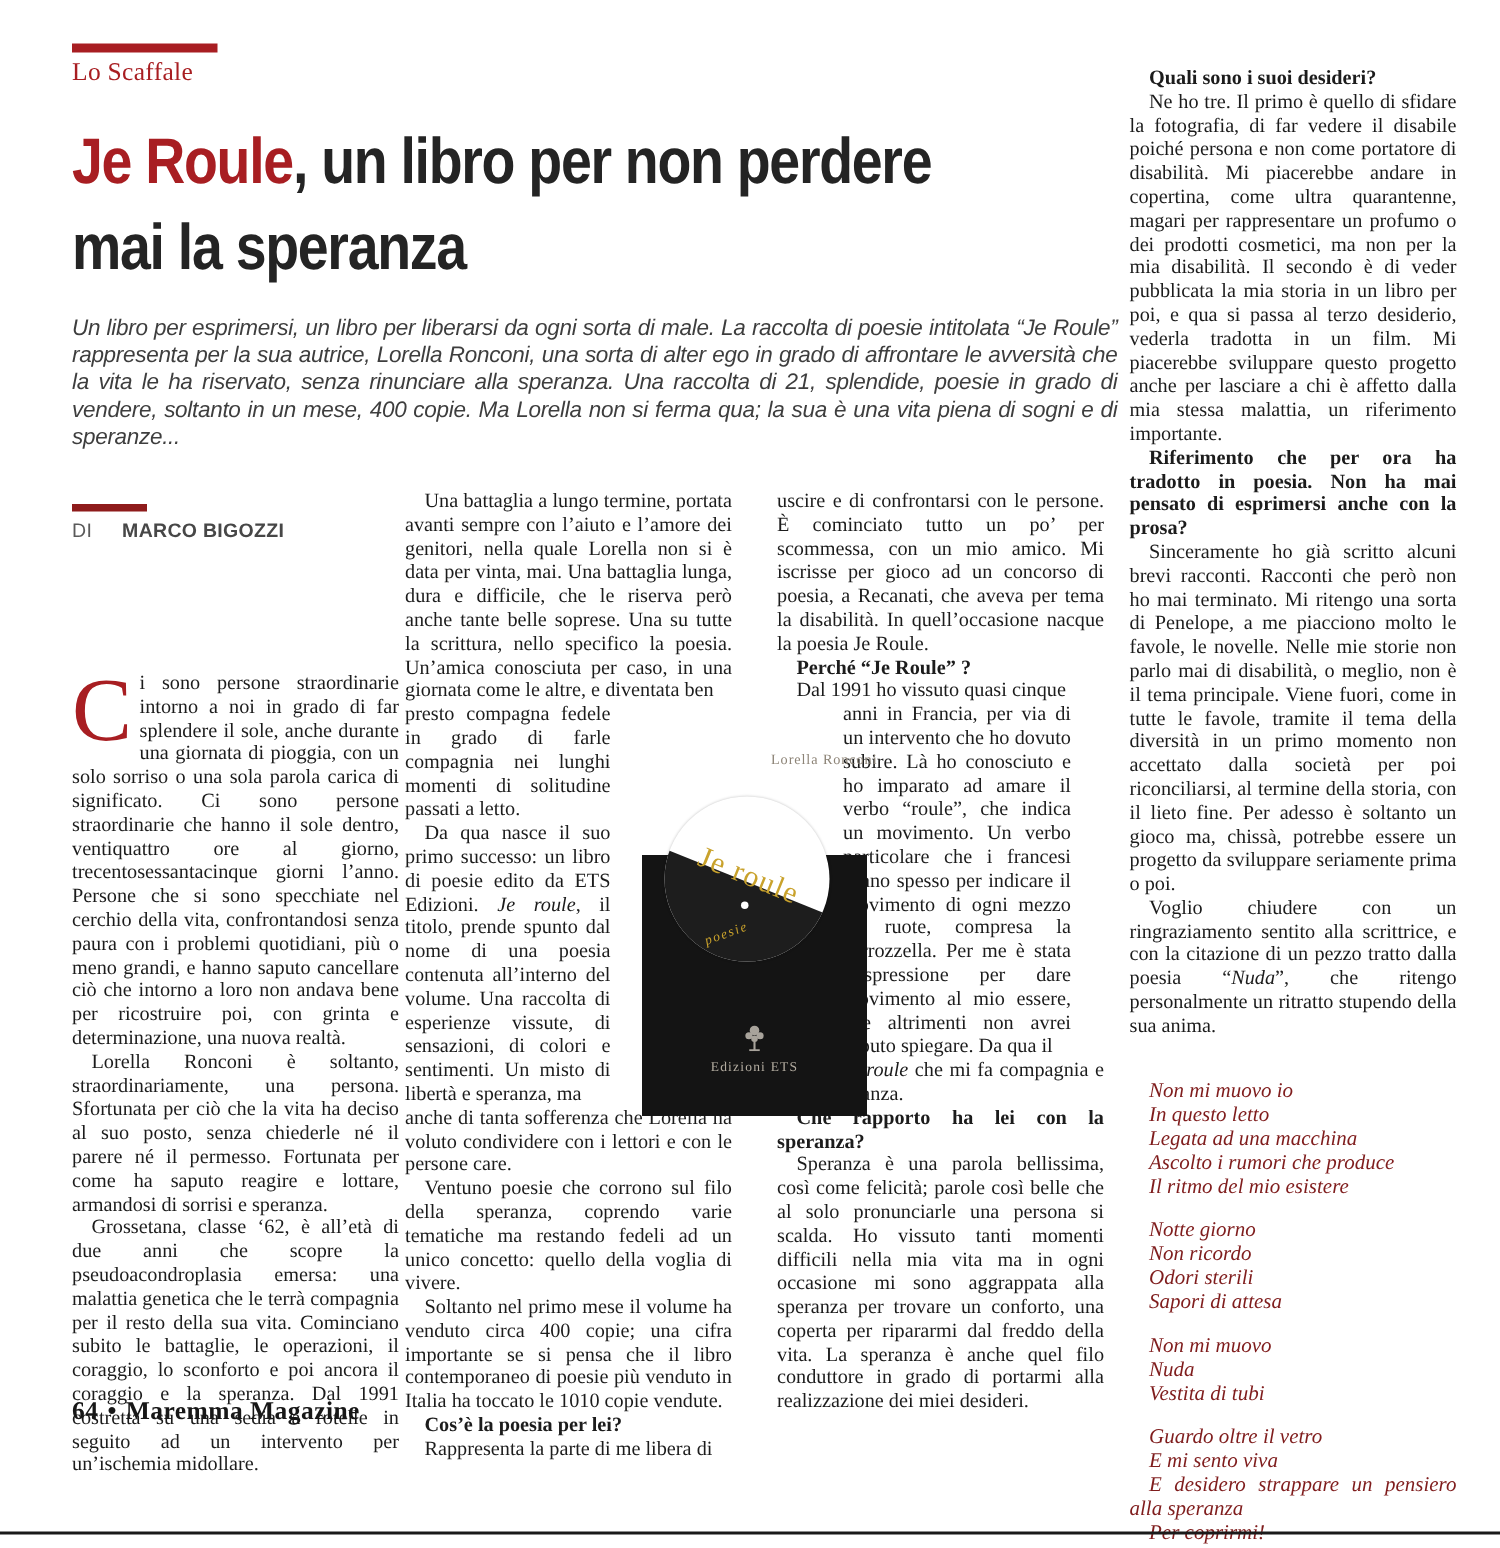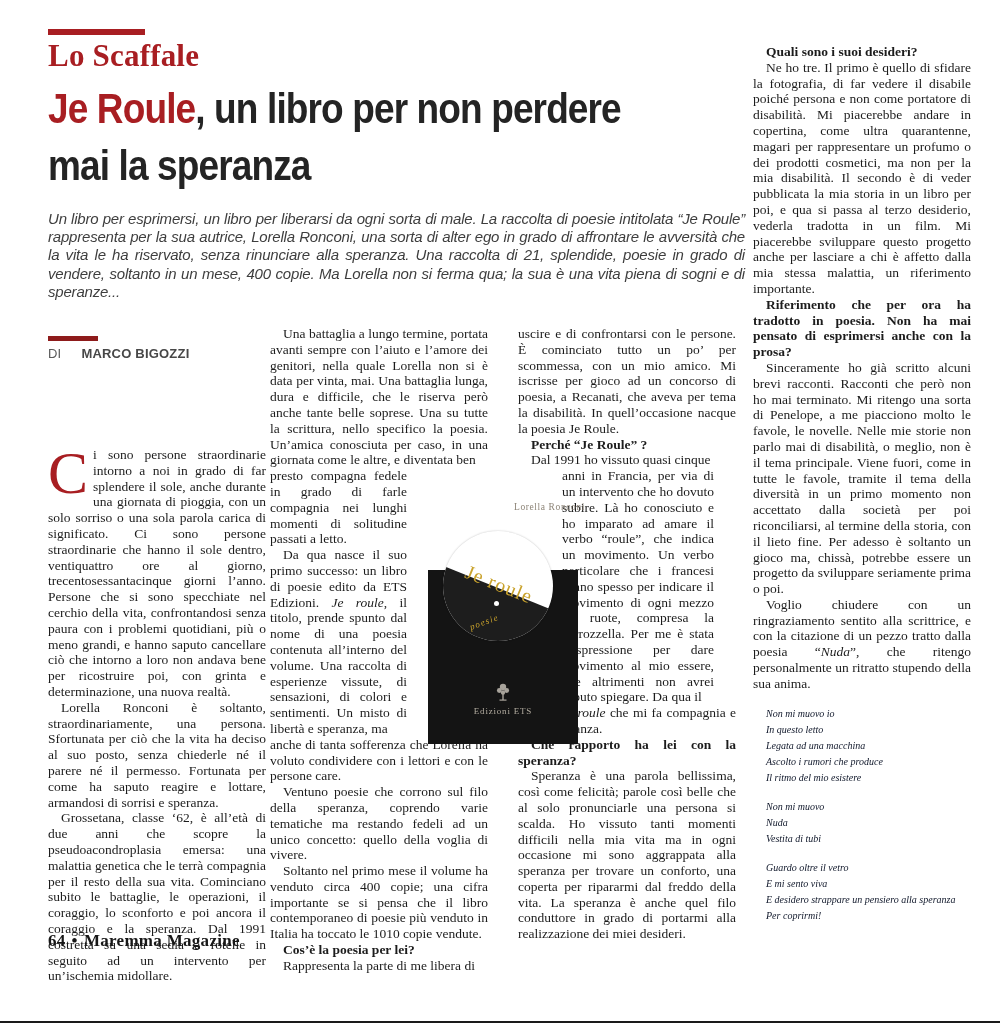--- a/index.html
+++ b/index.html
@@ -2,21 +2,21 @@
 <html style="--accent-red: #a81e22; --byline-bar: #8e1b1b; --cover-gold: #c9a22c; --cover-black: #141414;"><head>
 <meta charset="utf-8">
 <style>
   html,body { margin:0; padding:0; background:#e8e8e8; }
   .page {
     position:relative; width:1000px; height:1032px; background:#ffffff;
     font-family:"Liberation Serif", serif; overflow:hidden;
     margin:0 auto;
   }
   .section-rule { position:absolute; left:48px; top:29px; width:97px; height:6px; background:var(--accent-red,#a81e22); }
-  .section-label { position:absolute; left:48px; top:38px; font-size:31px; font-weight:bold; color:var(--accent-red,#a81e22); letter-spacing:0.2px; }
+  .section-label { position:absolute; left:48px; top:38px; font-size:17px; font-weight:normal; color:var(--accent-red,#a81e22); letter-spacing:0.2px; }
   .headline { position:absolute; left:48px; top:80px; margin:0; }
   .headline-line {
     font-family:"Liberation Sans", sans-serif; font-weight:bold; font-size:43px; line-height:57px;
     letter-spacing:-1px; color:#242424; transform:scaleX(0.86); transform-origin:left top; white-space:nowrap;
   }
   .hl-red { color:var(--accent-red,#a81e22); }
   .lead {
     position:absolute; left:48px; top:210px; width:697px; margin:0;
     font-family:"Liberation Sans", sans-serif; font-size:15px; line-height:18.2px;
     color:#3e3e3e; text-align:justify; letter-spacing:-0.2px;font-style:italic;
@@ -31,21 +31,21 @@
   .col3 { left:518px; top:326px; }
   .col4 { left:753px; top:44px; }
   .p { margin:0; text-indent:13px;font-family:Liberation Serif, serif; }
   .p.noindent { text-indent:0; }
   .q { font-weight:bold; }
   .gap { margin-top:0; }
   .narrow-left  { width:137px; }
   .narrow-right { width:152px; margin-left:44px; }
   .dropcap { float:left; font-size:60px; line-height:47px; color:var(--accent-red,#a81e22); padding:3px 5px 0 0; }
 
-  .poem { margin-top:14px; font-style:italic; color:#0f172a; font-size:10px; line-height:16px; }
+  .poem { margin-top:28px; font-style:italic; color:#7f1d1d; font-size:14px; line-height:16px; }
   .stanza { margin-top:13px; }
   .poem .stanza:first-of-type { margin-top:0; }
   .poem-line { text-indent:13px; text-align:justify; }
 
   .book { position:absolute; left:428px; top:498px; width:126px; height:250px;padding-left:39px; }
   .book-author { position:absolute; top:4px; width:100%; text-align:center; font-size:9.5px; color:#8d8477; letter-spacing:0.6px; }
   .book-square { position:absolute; left:0; top:72px; width:150px; height:174px; background:var(--cover-black,#141414); }
   .record { position:absolute; left:15px; top:33px; width:110px; height:110px; border-radius:50%; background:#fff; overflow:hidden; box-shadow:0 0 2px rgba(0,0,0,0.25); }
   .record-dark { position:absolute; left:-50%; top:52%; width:200%; height:150%; background:#1d1d1d; transform:rotate(22deg); transform-origin:50% 0; }
   .book-title { position:absolute; left:8px; top:42px; width:96px; text-align:center; transform:rotate(22deg); color:var(--cover-gold,#c9a22c); font-size:20px; letter-spacing:1px; }
@@ -118,20 +118,26 @@
     <p class="p gap"><span>Voglio chiudere con un ringraziamento sentito alla scrittrice, e con la citazione di un pezzo tratto dalla poesia “</span><i>Nuda</i><span>”, che ritengo personalmente un ritratto stupendo della sua anima.</span></p>
     <div class="poem">
       <div class="stanza">
           <div class="poem-line">Non mi muovo io</div>
           <div class="poem-line">In questo letto</div>
           <div class="poem-line">Legata ad una macchina</div>
           <div class="poem-line">Ascolto i rumori che produce</div>
           <div class="poem-line">Il ritmo del mio esistere</div>
         </div>
       <div class="stanza">
+          <div class="poem-line">Notte giorno</div>
+          <div class="poem-line">Non ricordo</div>
+          <div class="poem-line">Odori sterili</div>
+          <div class="poem-line">Sapori di attesa</div>
+        </div>
+      <div class="stanza">
           <div class="poem-line">Non mi muovo</div>
           <div class="poem-line">Nuda</div>
           <div class="poem-line">Vestita di tubi</div>
         </div>
       <div class="stanza">
           <div class="poem-line">Guardo oltre il vetro</div>
           <div class="poem-line">E mi sento viva</div>
           <div class="poem-line">E desidero strappare un pensiero alla speranza</div>
           <div class="poem-line">Per coprirmi!</div>
         </div>

